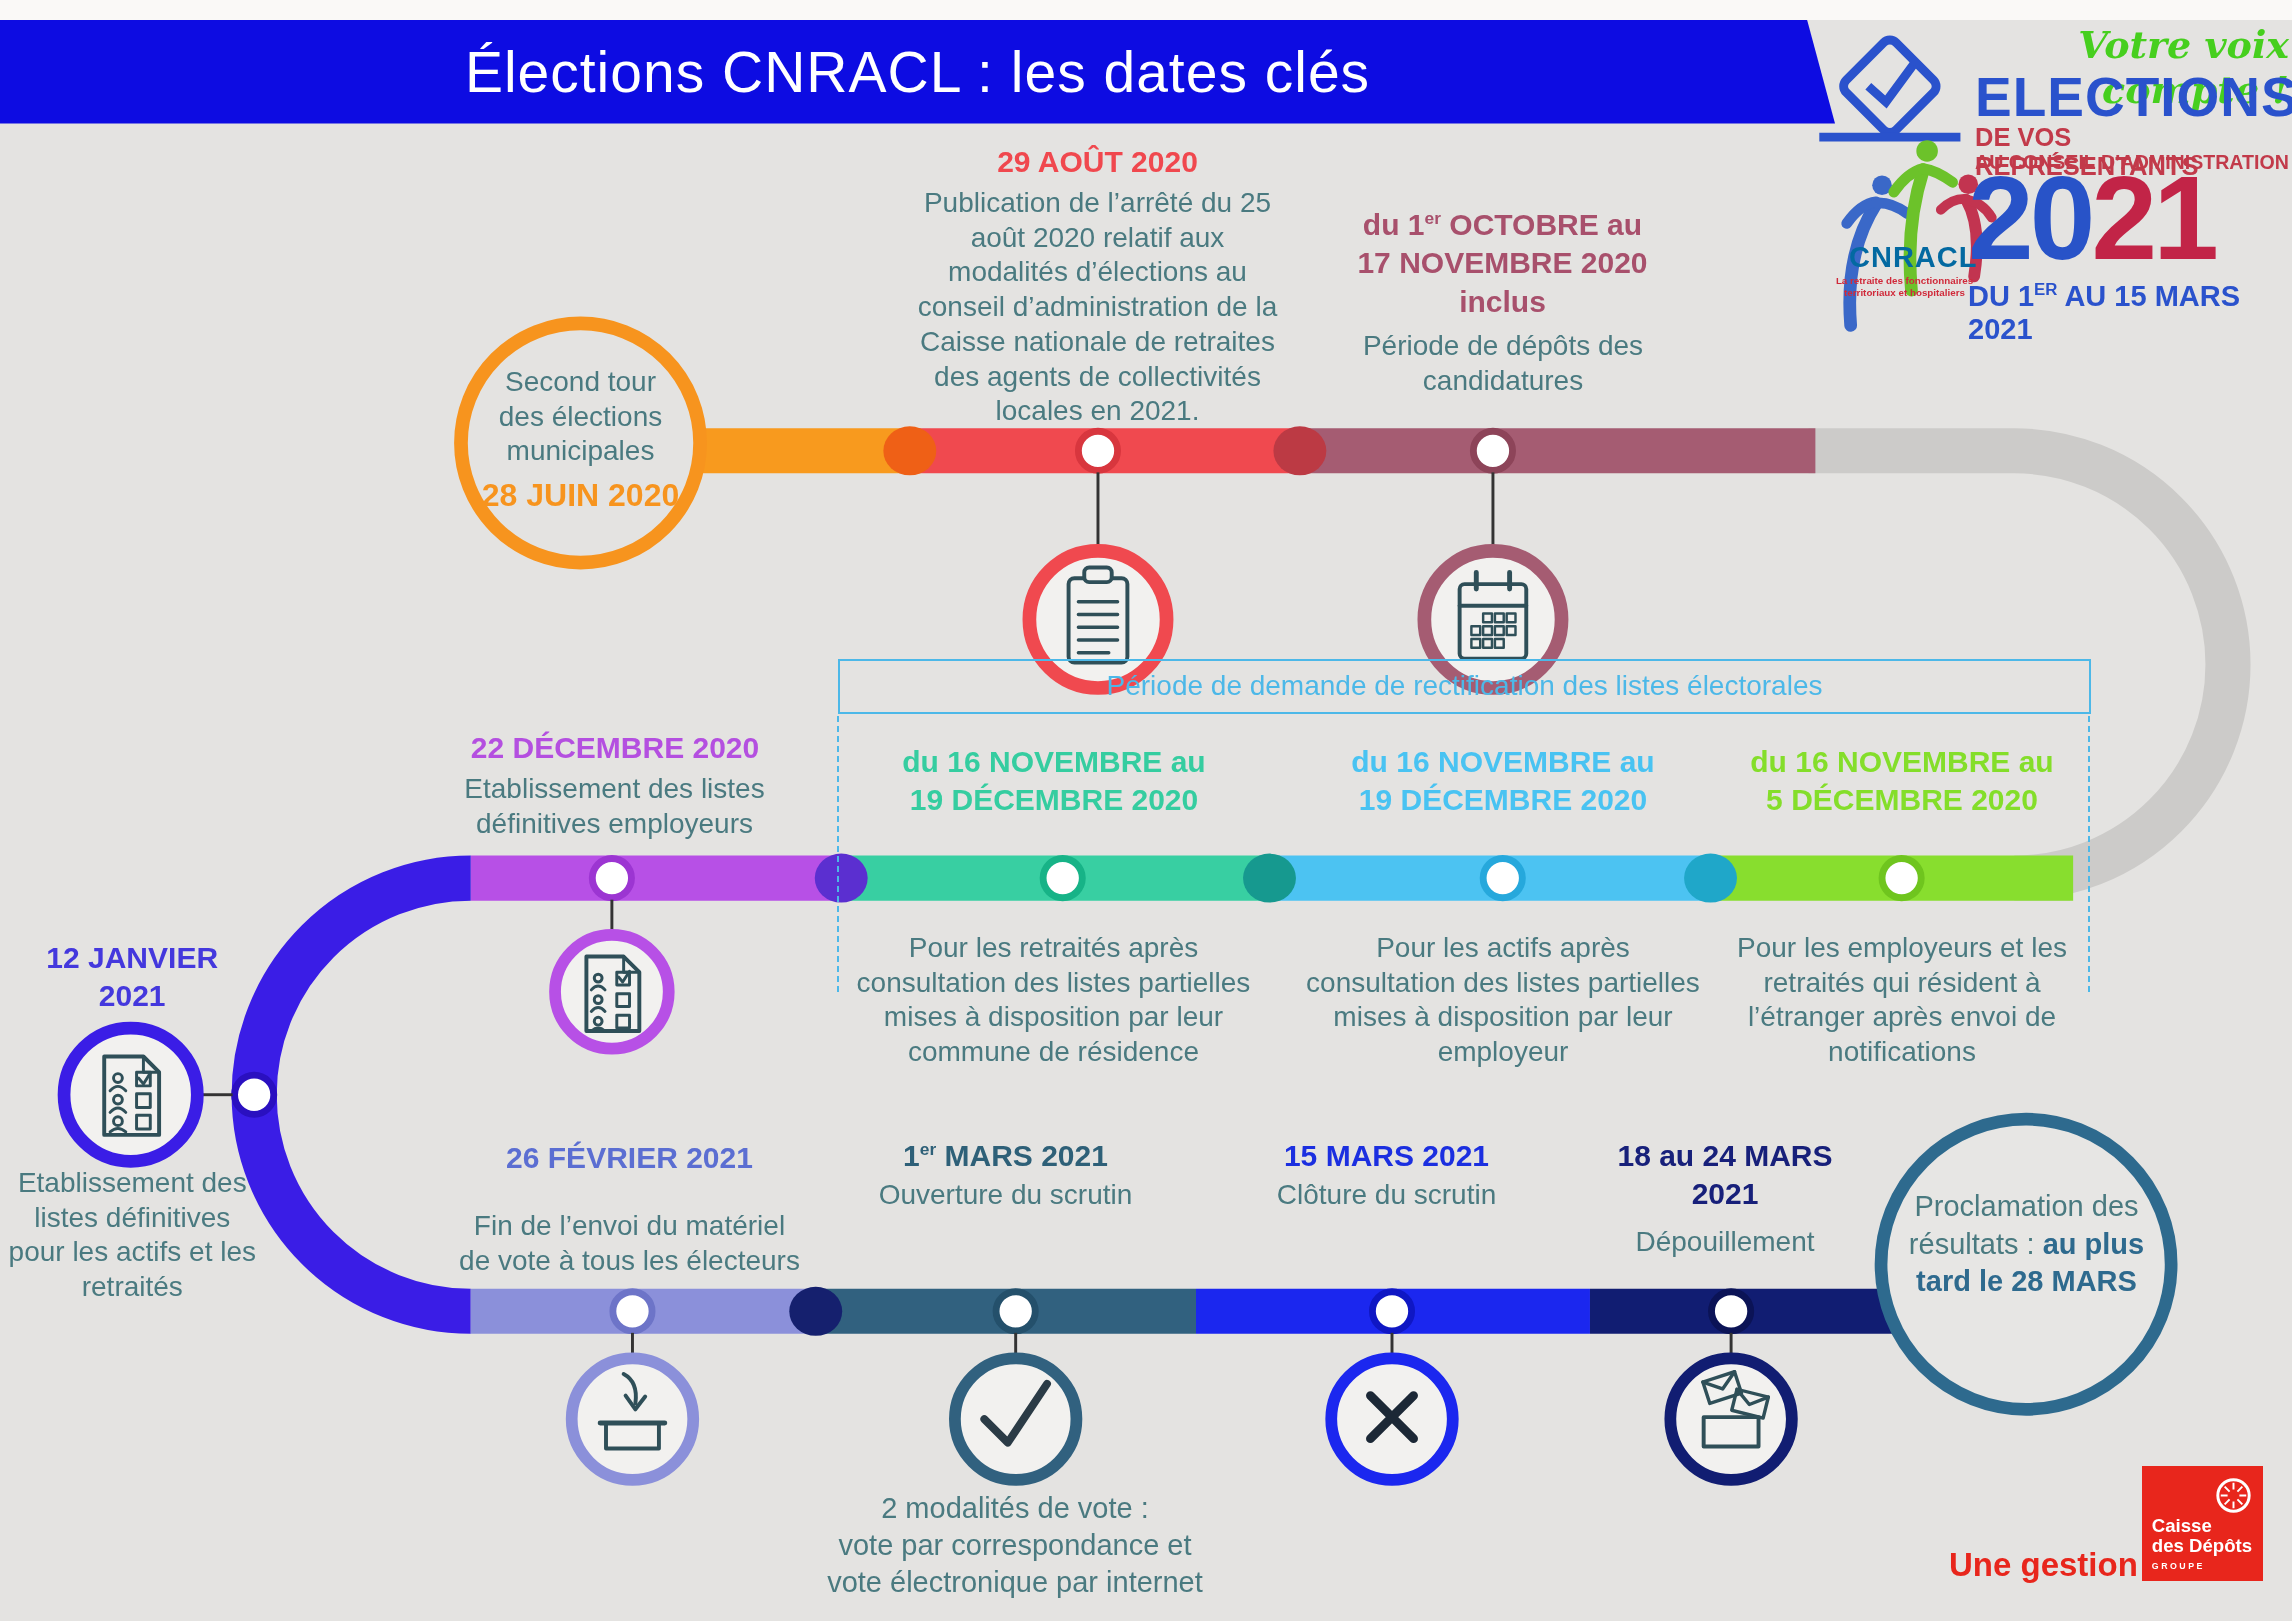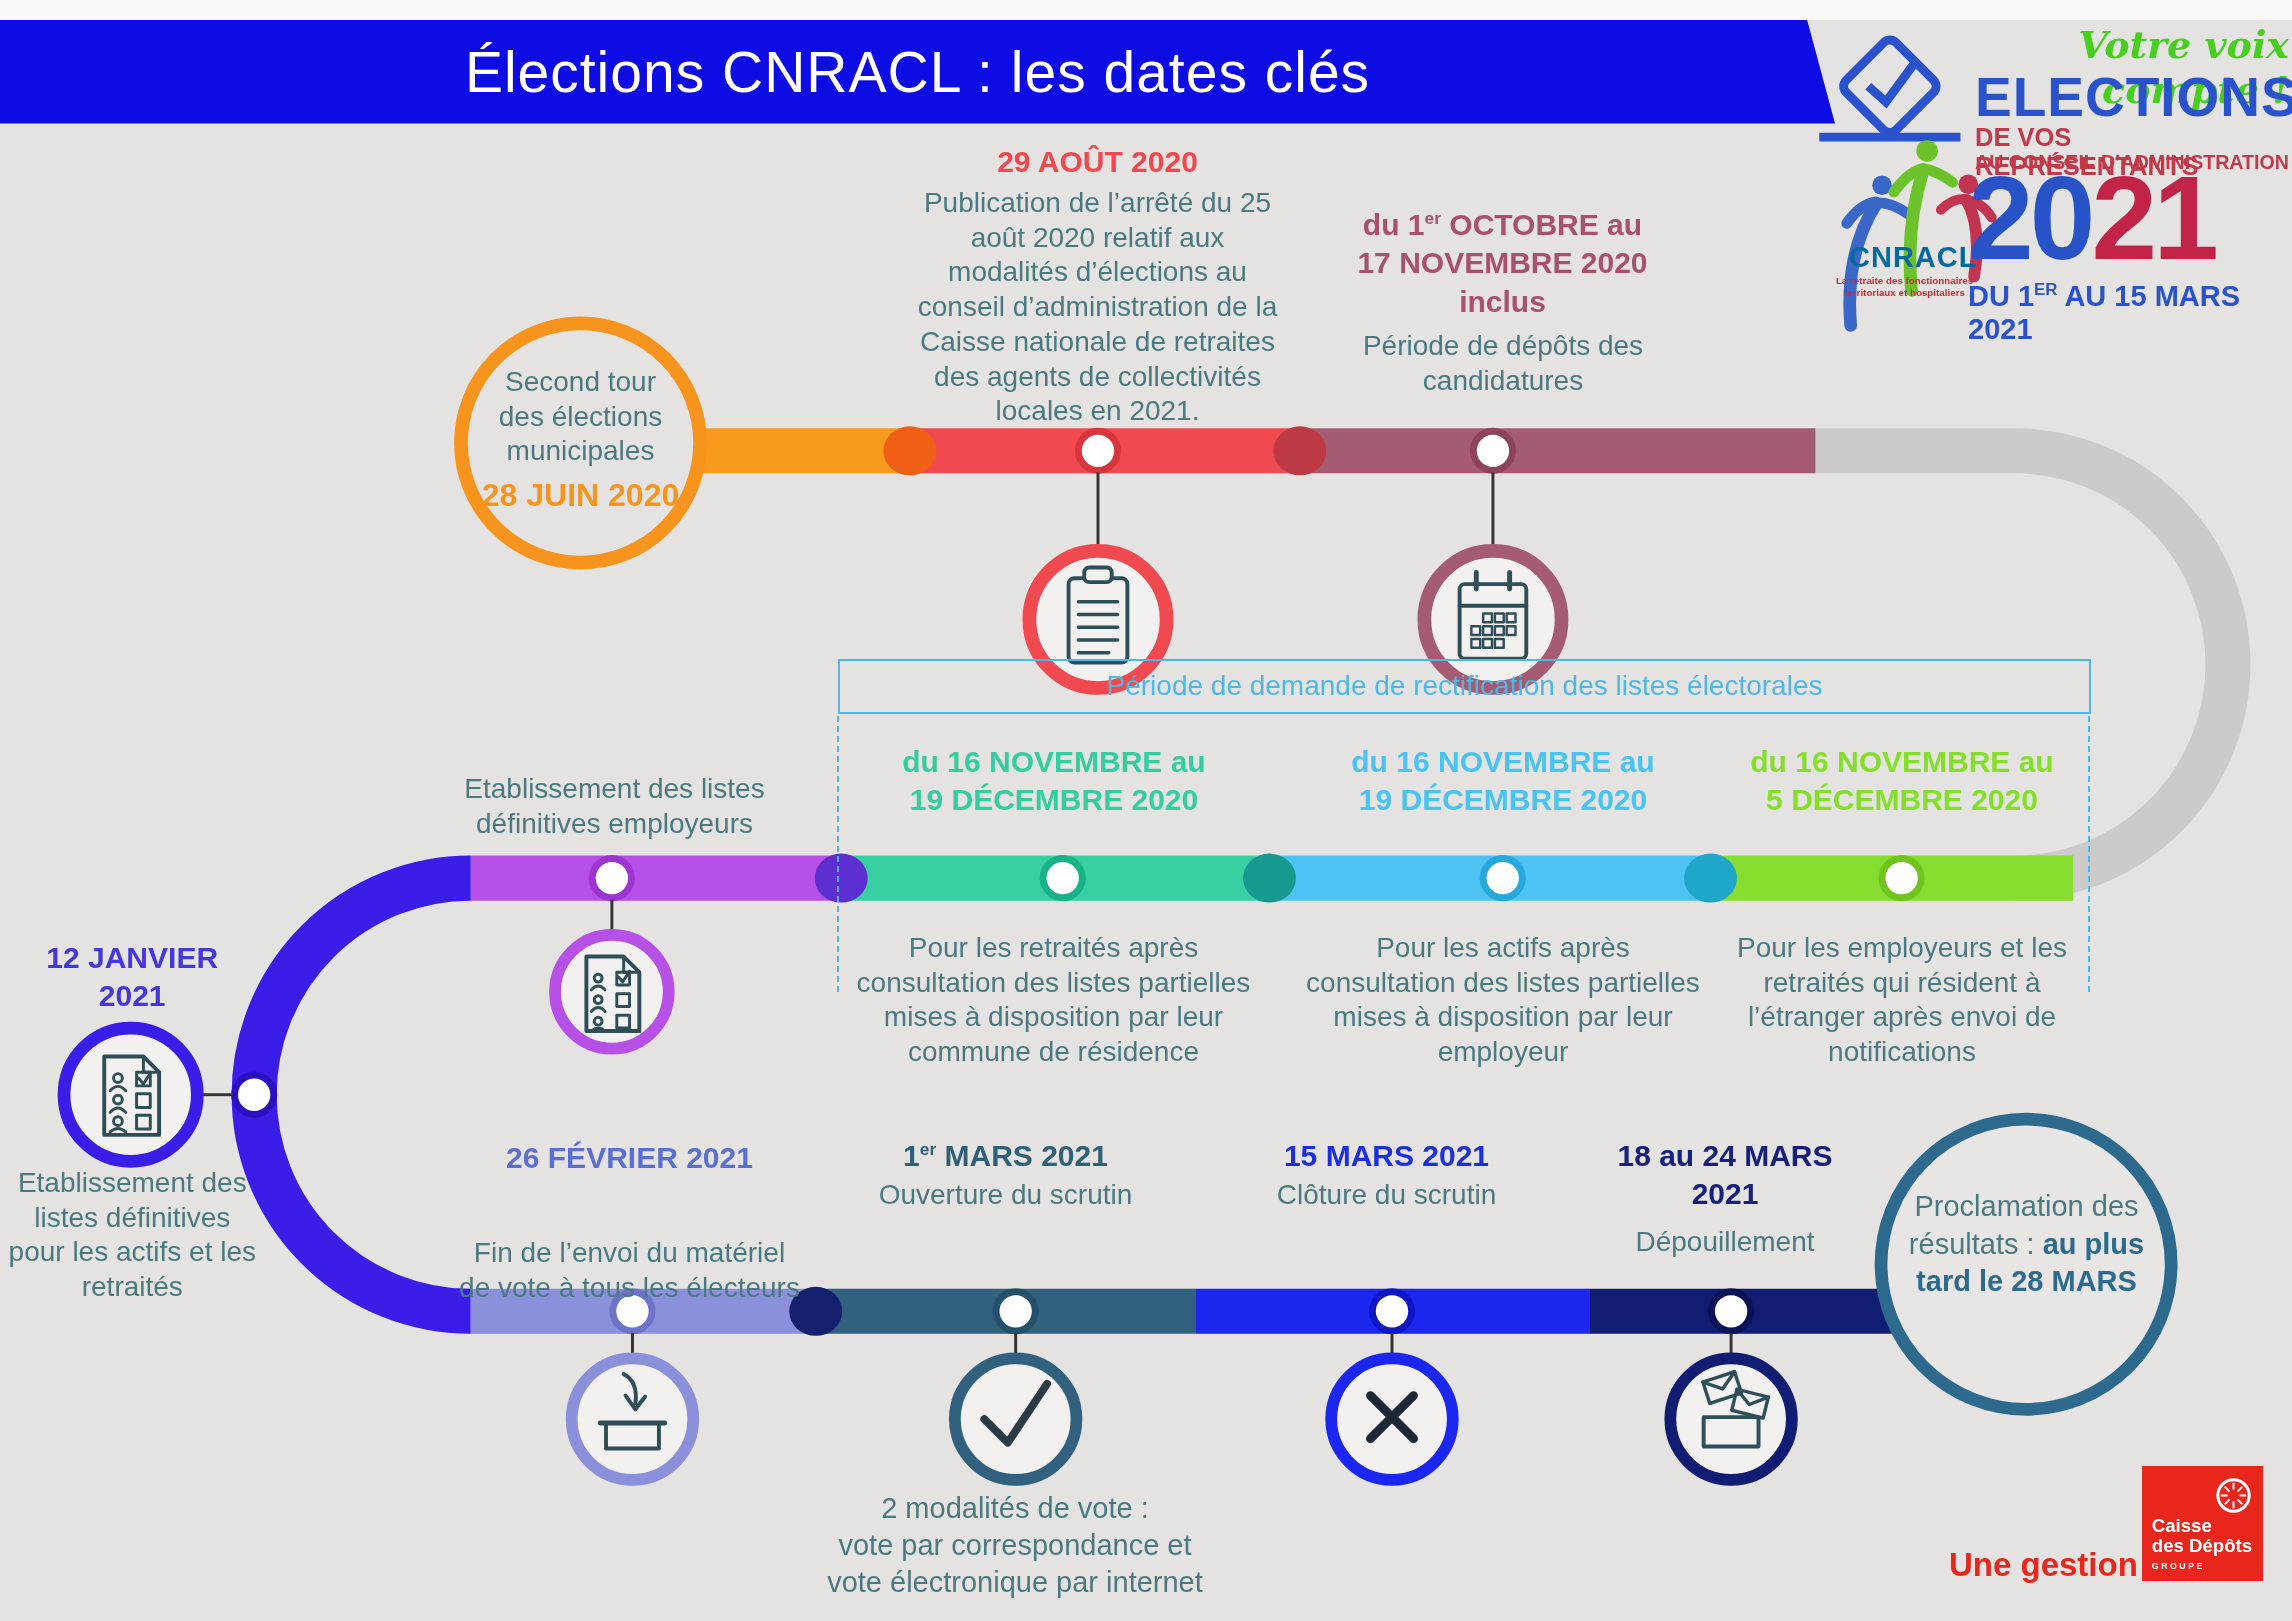--- a/index.html
+++ b/index.html
@@ -244,30 +244,31 @@
   </div>
   <div class="abs c hd" style="left:1696px;top:743px;width:412px;color:#84de2a;">
     <span class="blk">du 16 NOVEMBRE au</span>
     <span class="blk">5 DÉCEMBRE 2020</span>
   </div>
 
   <div class="abs c body" style="left:835px;top:931px;width:437px;">Pour les retraités après consultation des listes partielles mises à disposition par leur commune de résidence</div>
   <div class="abs c body" style="left:1304px;top:931px;width:398px;">Pour les actifs après consultation des listes partielles mises à disposition par leur employeur</div>
   <div class="abs c body" style="left:1703px;top:931px;width:398px;">Pour les employeurs et les retraités qui résident à l’étranger après envoi de notifications</div>
 
+  <div class="abs c hd" style="left:419px;top:729px;width:392px;color:#b44fe0;">22 DÉCEMBRE 2020</div>
   <div class="abs c body" style="left:438px;top:772px;width:353px;">Etablissement des listes définitives employeurs</div>
 
   <div class="abs c hd" style="left:14.7px;top:939px;width:235px;color:#4438dd;">
     <span class="blk">12 JANVIER</span>
     <span class="blk">2021</span>
   </div>
   <div class="abs c body" style="left:7.8px;top:1166px;width:249px;">Etablissement des listes définitives pour les actifs et les retraités</div>
 
   <div class="abs c hd" style="left:448px;top:1139px;width:363px;color:#5b6ed2;">26 FÉVRIER 2021</div>
-  <div class="abs c body" style="left:458px;top:1236px;width:343px;">Fin de l’envoi du matériel de vote à tous les électeurs</div>
+  <div class="abs c body" style="left:458px;top:1209px;width:343px;">Fin de l’envoi du matériel de vote à tous les électeurs</div>
 
   <div class="abs c hd" style="left:839px;top:1137px;width:333px;color:#2e6078;">
     <span>1</span><sup>er</sup><span> MARS 2021</span>
   </div>
   <div class="abs c body" style="left:839px;top:1178px;width:333px;">Ouverture du scrutin</div>
 
   <div class="abs c hd" style="left:1220px;top:1137px;width:333px;color:#1b2fe0;">15 MARS 2021</div>
   <div class="abs c body" style="left:1220px;top:1178px;width:333px;">Clôture du scrutin</div>
 
   <div class="abs c hd" style="left:1578px;top:1137px;width:294px;color:#17207a;">

